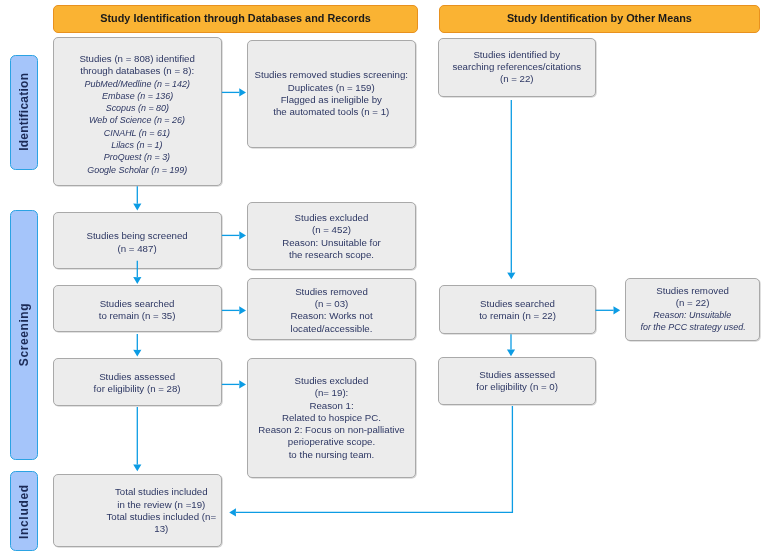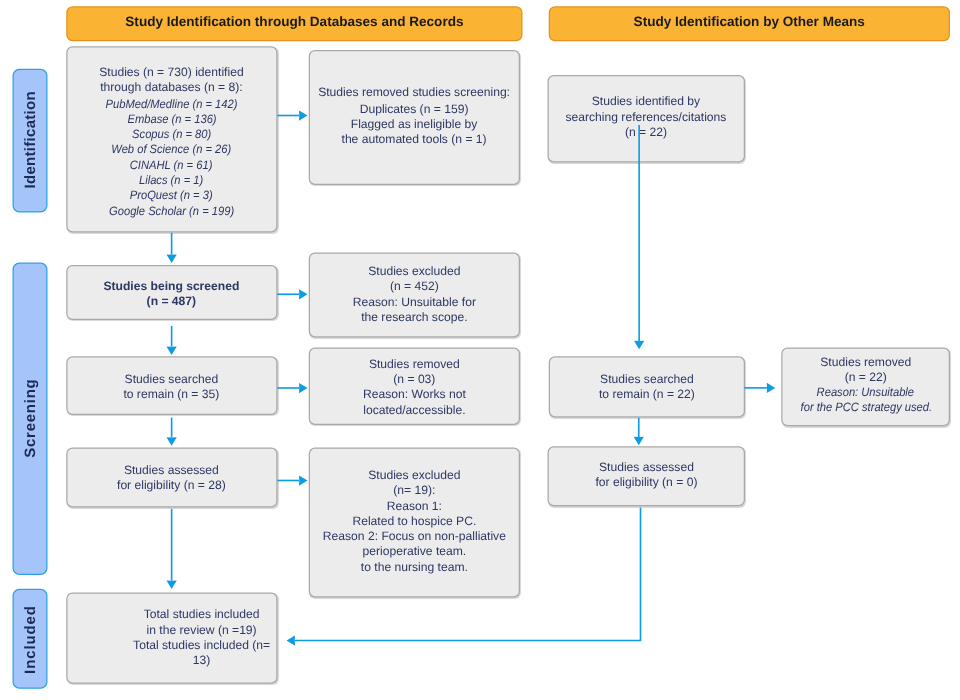--- a/index.html
+++ b/index.html
@@ -37,41 +37,41 @@
   </div>
   <div class="side" style="left:9.5px;top:209.6px;width:28.7px;height:250.5px;">
     <span style="letter-spacing:0.6px;transform:translate(-50%,-50%) rotate(-90deg) translateX(0.5px);">Screening</span>
   </div>
   <div class="side" style="left:9.5px;top:470.6px;width:28.7px;height:80.4px;">
     <span style="letter-spacing:0.71px;transform:translate(-50%,-50%) rotate(-90deg) translateX(-0.6px);">Included</span>
   </div>
 
   <div class="box" style="left:52.6px;top:37.2px;width:169.1px;height:148.5px;">
     <div style="margin-top:6px;">
-      <div>Studies (n = 730) identified</div>
+      <div>Studies (n = 808) identified</div>
       <div>through databases (n = 8):</div>
       <div class="it"><i>PubMed/Medline (n = 142)</i></div>
       <div class="it"><i>Embase (n = 136)</i></div>
       <div class="it"><i>Scopus (n = 80)</i></div>
       <div class="it"><i>Web of Science (n = 26)</i></div>
       <div class="it"><i>CINAHL (n = 61)</i></div>
       <div class="it"><i>Lilacs (n = 1)</i></div>
       <div class="it"><i>ProQuest (n = 3)</i></div>
       <div class="it"><i>Google Scholar (n = 199)</i></div>
     </div>
   </div>
   <div class="box" style="left:246.5px;top:40.1px;width:169.5px;height:107.5px;">
     <div>
       <div>Studies removed studies screening:</div>
       <div>Duplicates (n = 159)</div>
       <div>Flagged as ineligible by</div>
       <div>the automated tools (n = 1)</div>
     </div>
   </div>
-  <div class="box" style="left:52.5px;top:211.7px;width:169.2px;height:44px;font-weight:bold;">
+  <div class="box" style="left:52.5px;top:211.7px;width:169.2px;height:57px;">
     <div style="margin-top:5.0px;">
       <div>Studies being screened</div>
       <div>(n = 487)</div>
     </div>
   </div>
   <div class="box" style="left:247px;top:201.7px;width:169px;height:68.1px;">
     <div style="margin-top:2px;">
       <div>Studies excluded</div>
       <div>(n = 452)</div>
       <div>Reason: Unsuitable for</div>
@@ -98,32 +98,32 @@
       <div>for eligibility (n = 28)</div>
     </div>
   </div>
   <div class="box" style="left:247px;top:357.5px;width:169px;height:120px;">
     <div style="margin-top:1px;">
       <div>Studies excluded</div>
       <div>(n= 19):</div>
       <div>Reason 1:</div>
       <div>Related to hospice PC.</div>
       <div>Reason 2: Focus on non-palliative</div>
-      <div>perioperative team.</div>
+      <div>perioperative scope.</div>
       <div>to the nursing team.</div>
     </div>
   </div>
   <div class="box" style="left:52.9px;top:473.9px;width:168.8px;height:73.1px;">
     <div style="margin-top:1px;margin-left:48px;">
       <div>Total studies included</div>
       <div>in the review (n =19)</div>
       <div>Total studies included (n= 13)</div>
     </div>
   </div>
-  <div class="box" style="left:437.5px;top:37.8px;width:158.5px;height:70px;margin-top:22px;">
+  <div class="box" style="left:437.5px;top:37.8px;width:158.5px;height:59px;">
     <div>
       <div>Studies identified by</div>
       <div>searching references/citations</div>
       <div>(n = 22)</div>
     </div>
   </div>
   <div class="box" style="left:438.7px;top:284.8px;width:157.7px;height:49px;">
     <div style="margin-top:1px;">
       <div>Studies searched</div>
       <div>to remain (n = 22)</div>

